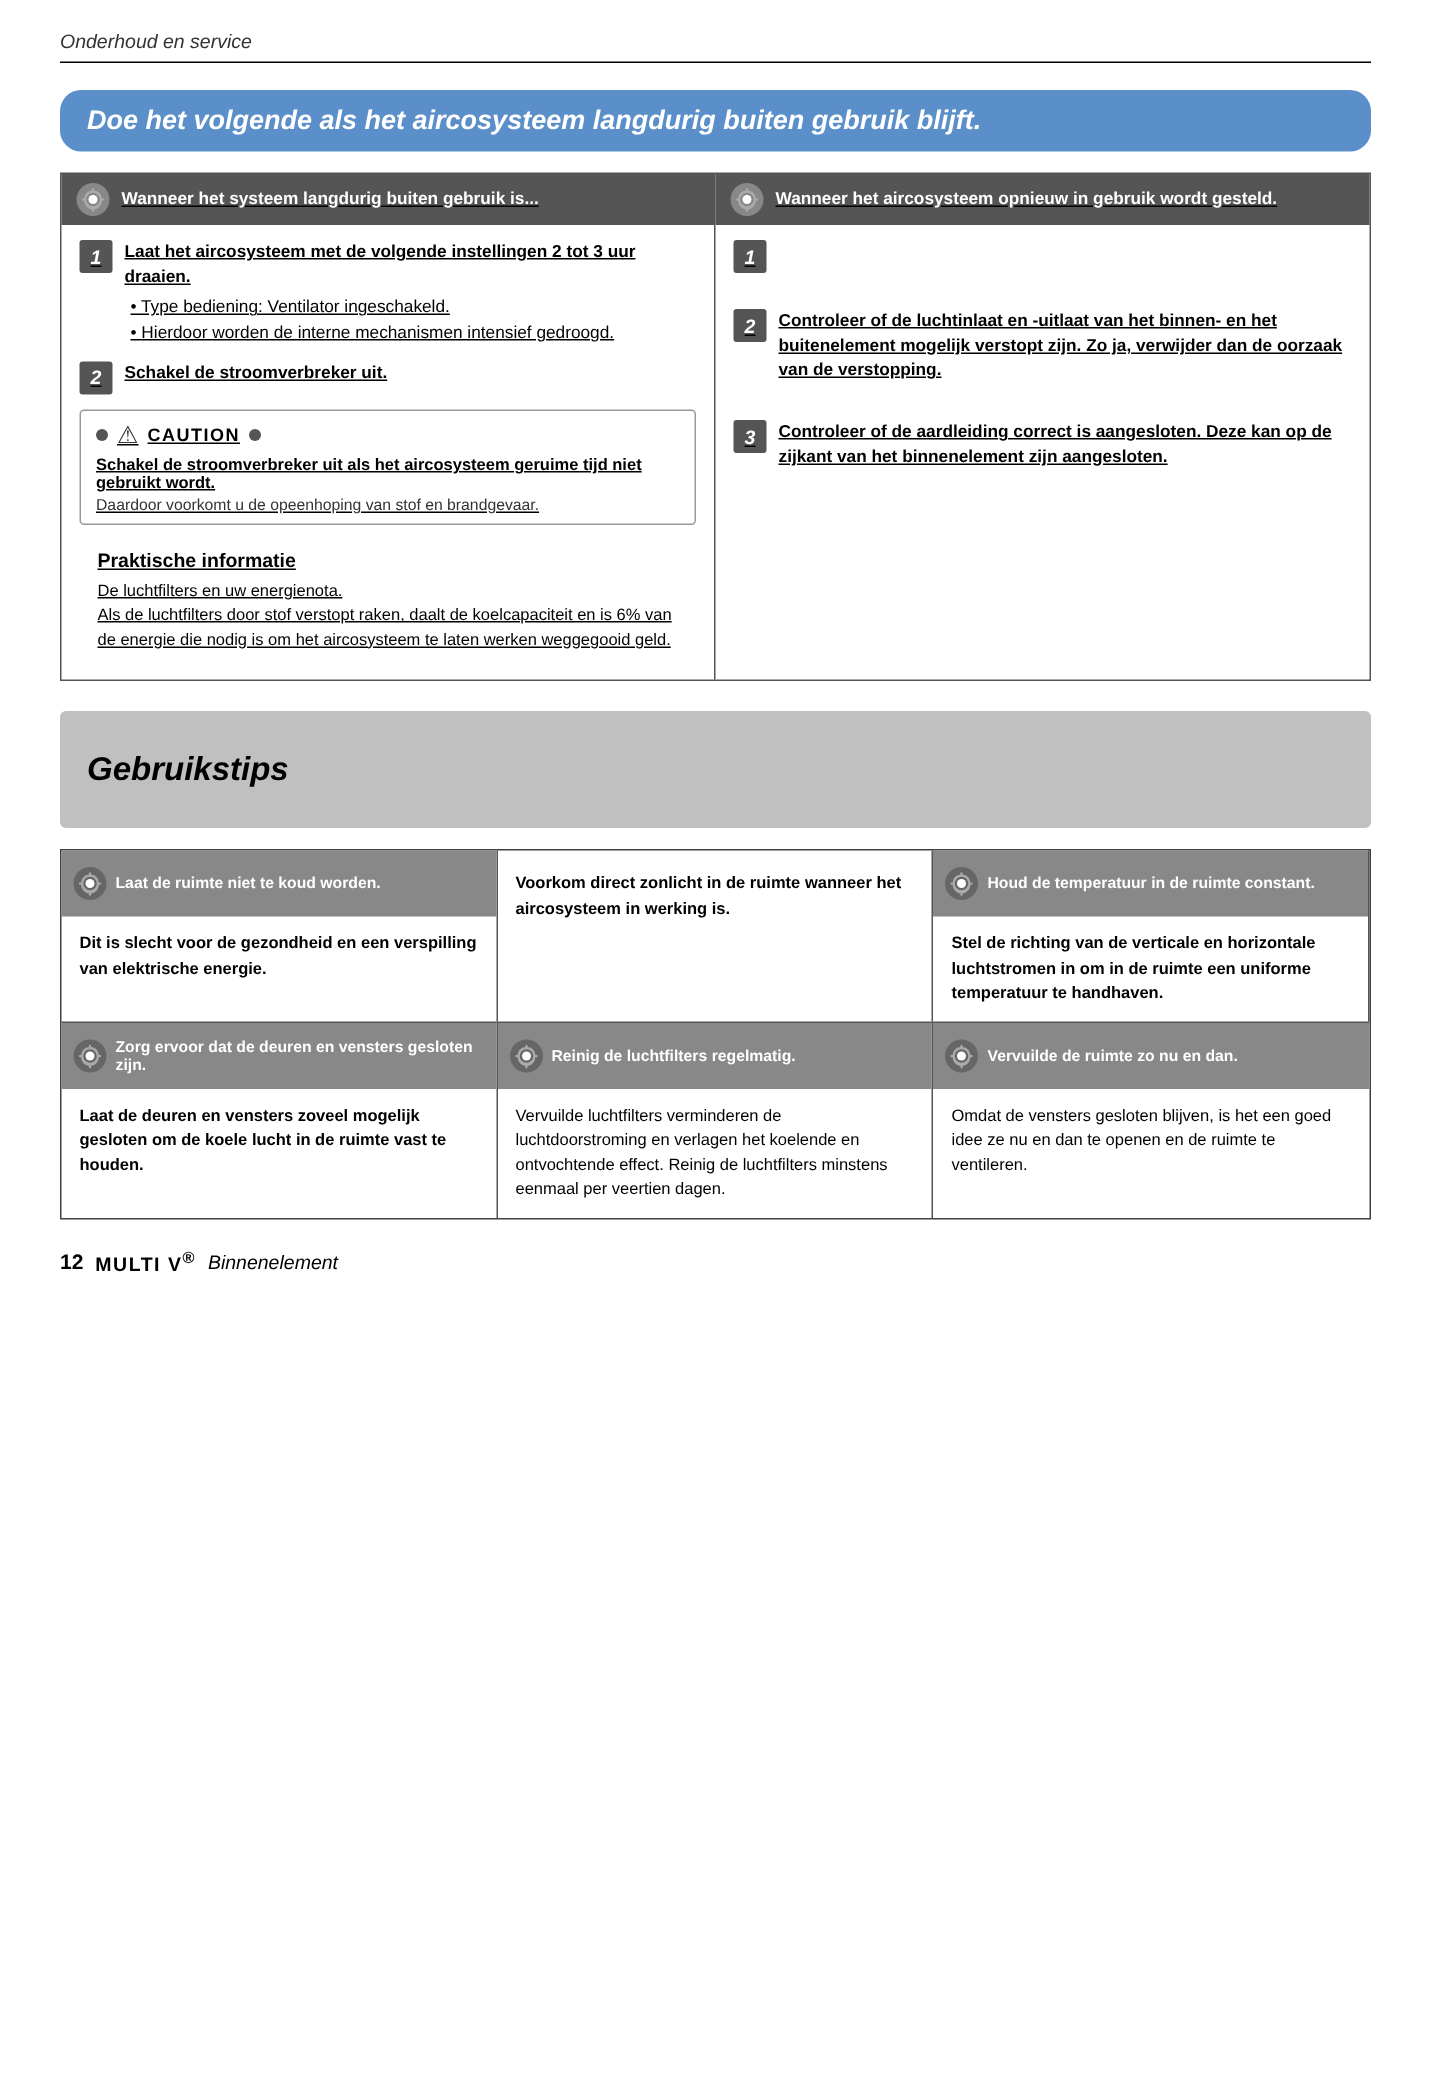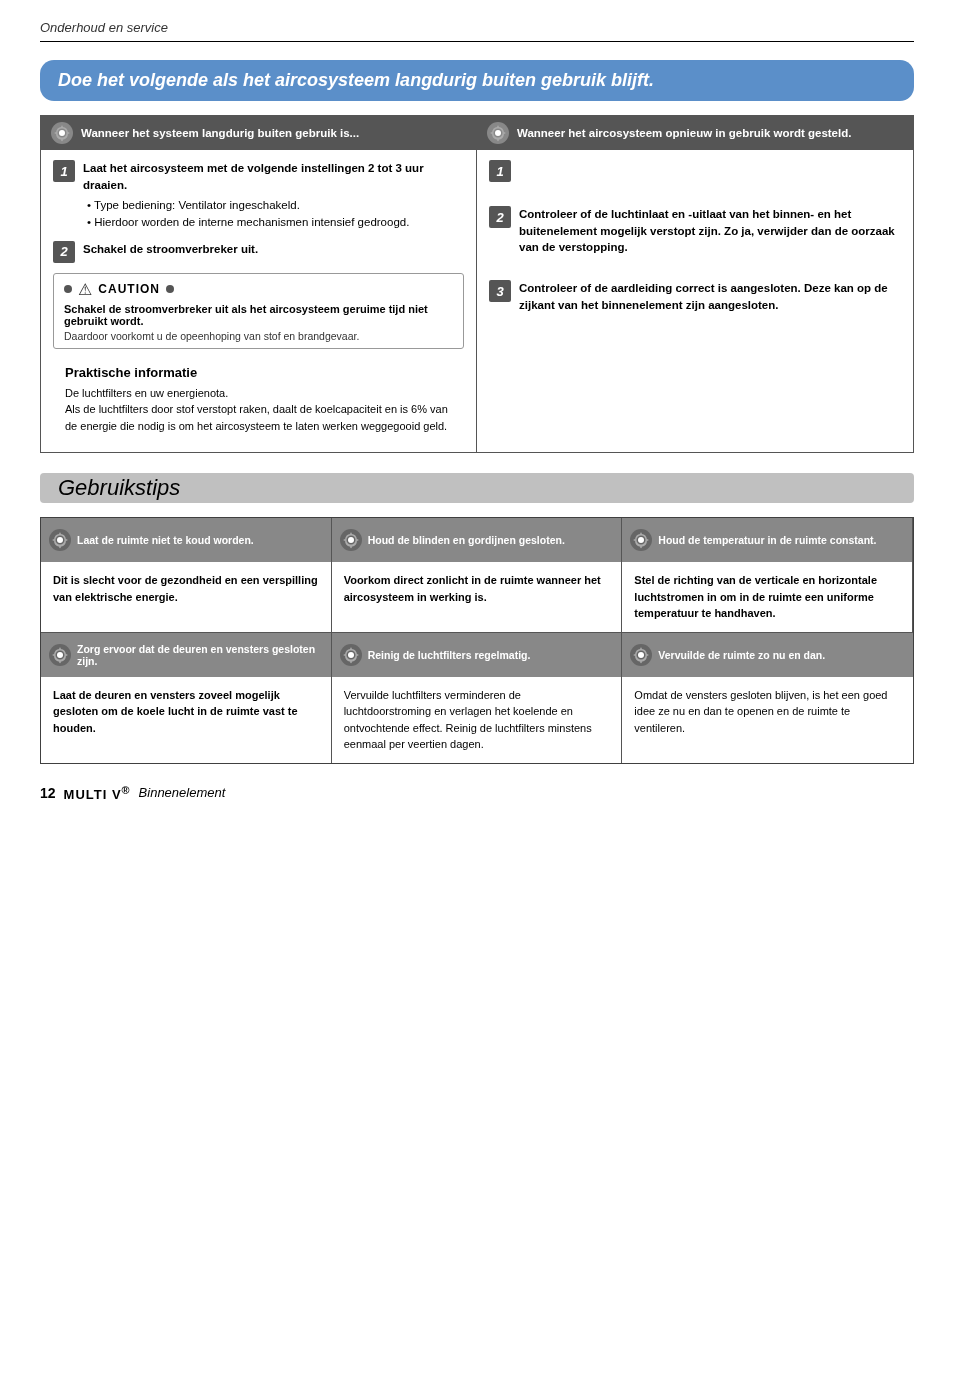--- a/index.html
+++ b/index.html
@@ -39,20 +39,21 @@
       display: grid;
       grid-template-columns: 1fr 1fr;
       gap: 0;
       border: 1px solid #555;
       margin-bottom: 20px;
     }
 
     .grid-col {
       padding: 10px 12px;
       border-right: 1px solid #555;
+      text-decoration: underline;
     }
     .grid-col:last-child { border-right: none; }
 
     .col-header {
       background: #555;
       color: #fff;
       font-weight: bold;
       font-size: 11.5px;
       padding: 6px 10px;
       margin: -10px -12px 10px -12px;
@@ -174,23 +175,23 @@
     .practical-info p {
       font-size: 11px;
       line-height: 1.5;
     }
 
     
     .section2-banner {
       background: #c0c0c0;
       color: #000;
       font-style: italic;
-      font-weight: normal;
+      font-weight: bold;
       font-size: 22px;
-      padding: 2px 18px;
+      padding: 26px 18px;
       border-radius: 4px;
       margin-bottom: 14px;
     }
 
     
     .three-col-grid {
       display: grid;
       grid-template-columns: 1fr 1fr 1fr;
       gap: 0;
       border: 1px solid #404040;
@@ -391,29 +392,20 @@
             <circle cx="12" cy="12" r="4" fill="#fff"></circle>
             <path d="M12 2a1 1 0 00-1 1v1.07A8.001 8.001 0 004.07 11H3a1 1 0 000 2h1.07A8.001 8.001 0 0011 20.93V22a1 1 0 002 0v-1.07A8.001 8.001 0 0019.93 13H21a1 1 0 000-2h-1.07A8.001 8.001 0 0013 4.07V3a1 1 0 00-1-1zm0 4a6 6 0 110 12A6 6 0 0112 6z" fill="#aaa"></path>
           </svg>
       </span>
       <span>Laat de ruimte niet te koud worden.</span>
     </div>
     <div class="tip-body">Dit is slecht voor de gezondheid en een verspilling van elektrische energie.</div>
   </div>
 
   <div class="tip-col">
-    <div class="tip-header">
-      <span class="gear-icon">
-        <svg class="gear-svg" viewBox="0 0 24 24">
-            <circle cx="12" cy="12" r="4" fill="#fff"></circle>
-            <path d="M12 2a1 1 0 00-1 1v1.07A8.001 8.001 0 004.07 11H3a1 1 0 000 2h1.07A8.001 8.001 0 0011 20.93V22a1 1 0 002 0v-1.07A8.001 8.001 0 0019.93 13H21a1 1 0 000-2h-1.07A8.001 8.001 0 0013 4.07V3a1 1 0 00-1-1zm0 4a6 6 0 110 12A6 6 0 0112 6z" fill="#aaa"></path>
-          </svg>
-      </span>
-      <span>Houd de blinden en gordijnen gesloten.</span>
-    </div>
     <div class="tip-body">Voorkom direct zonlicht in de ruimte wanneer het aircosysteem in werking is.</div>
   </div>
 
   <div class="tip-col">
     <div class="tip-header">
       <span class="gear-icon">
         <svg class="gear-svg" viewBox="0 0 24 24">
             <circle cx="12" cy="12" r="4" fill="#fff"></circle>
             <path d="M12 2a1 1 0 00-1 1v1.07A8.001 8.001 0 004.07 11H3a1 1 0 000 2h1.07A8.001 8.001 0 0011 20.93V22a1 1 0 002 0v-1.07A8.001 8.001 0 0019.93 13H21a1 1 0 000-2h-1.07A8.001 8.001 0 0013 4.07V3a1 1 0 00-1-1zm0 4a6 6 0 110 12A6 6 0 0112 6z" fill="#aaa"></path>
           </svg>

